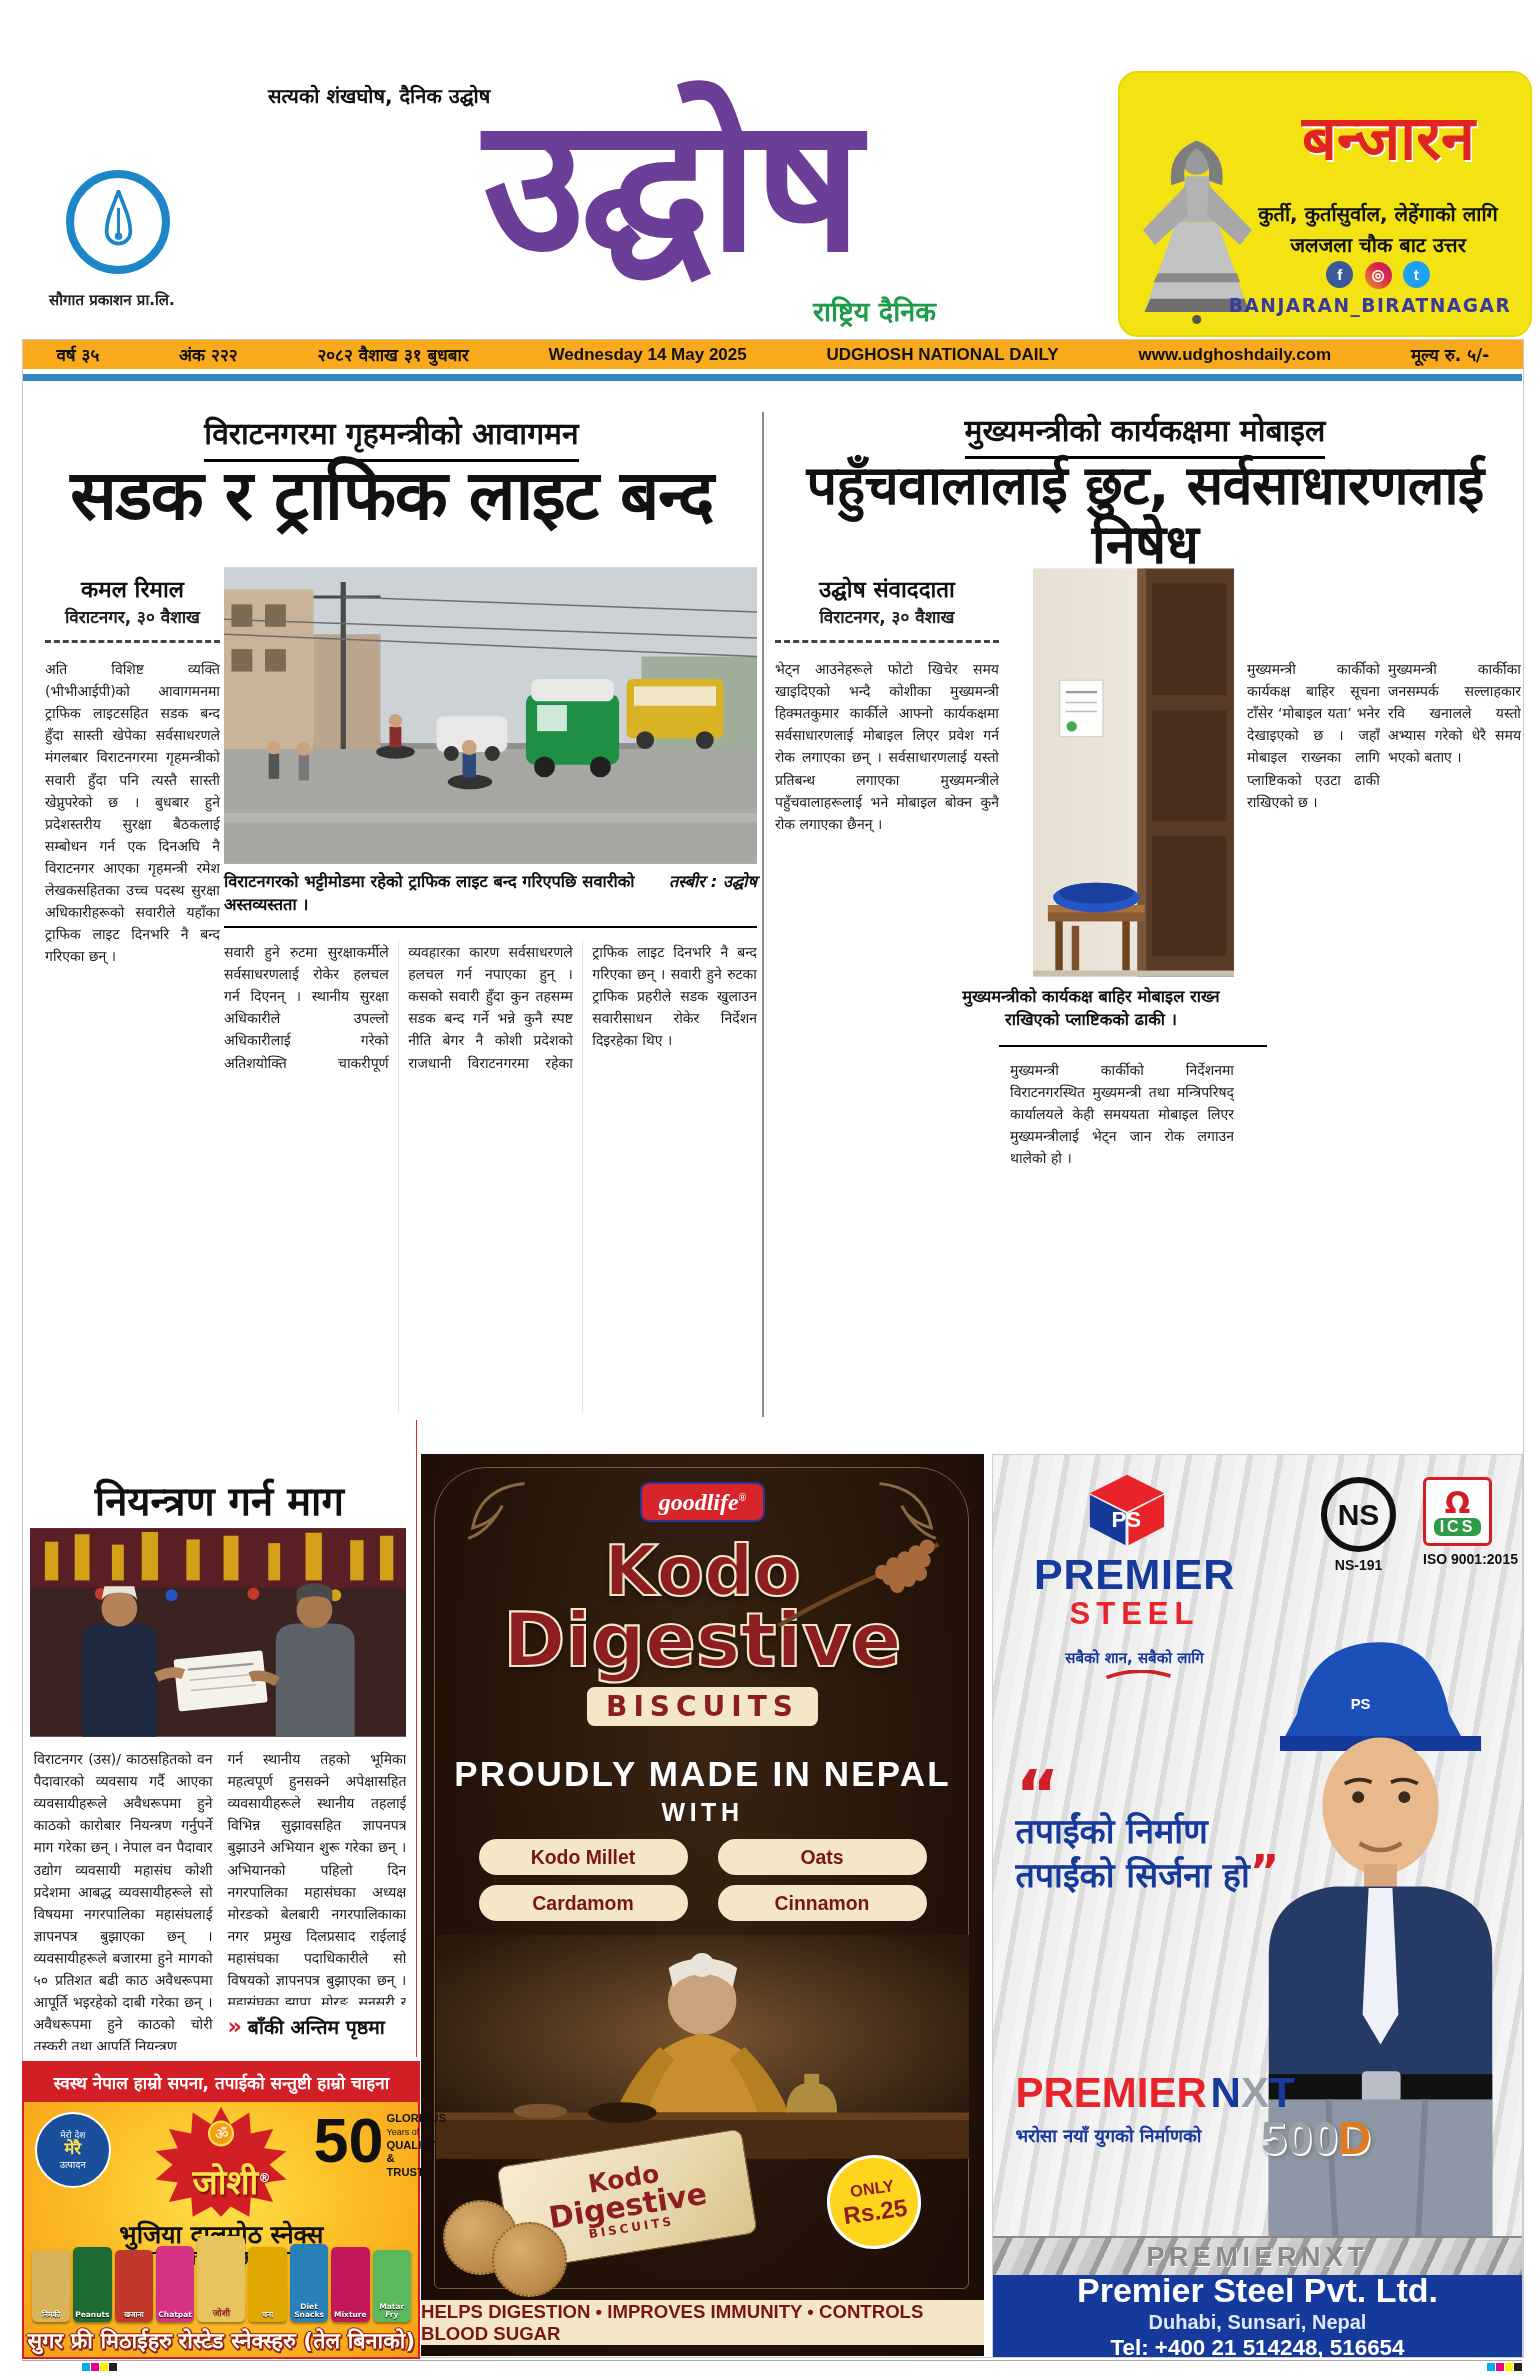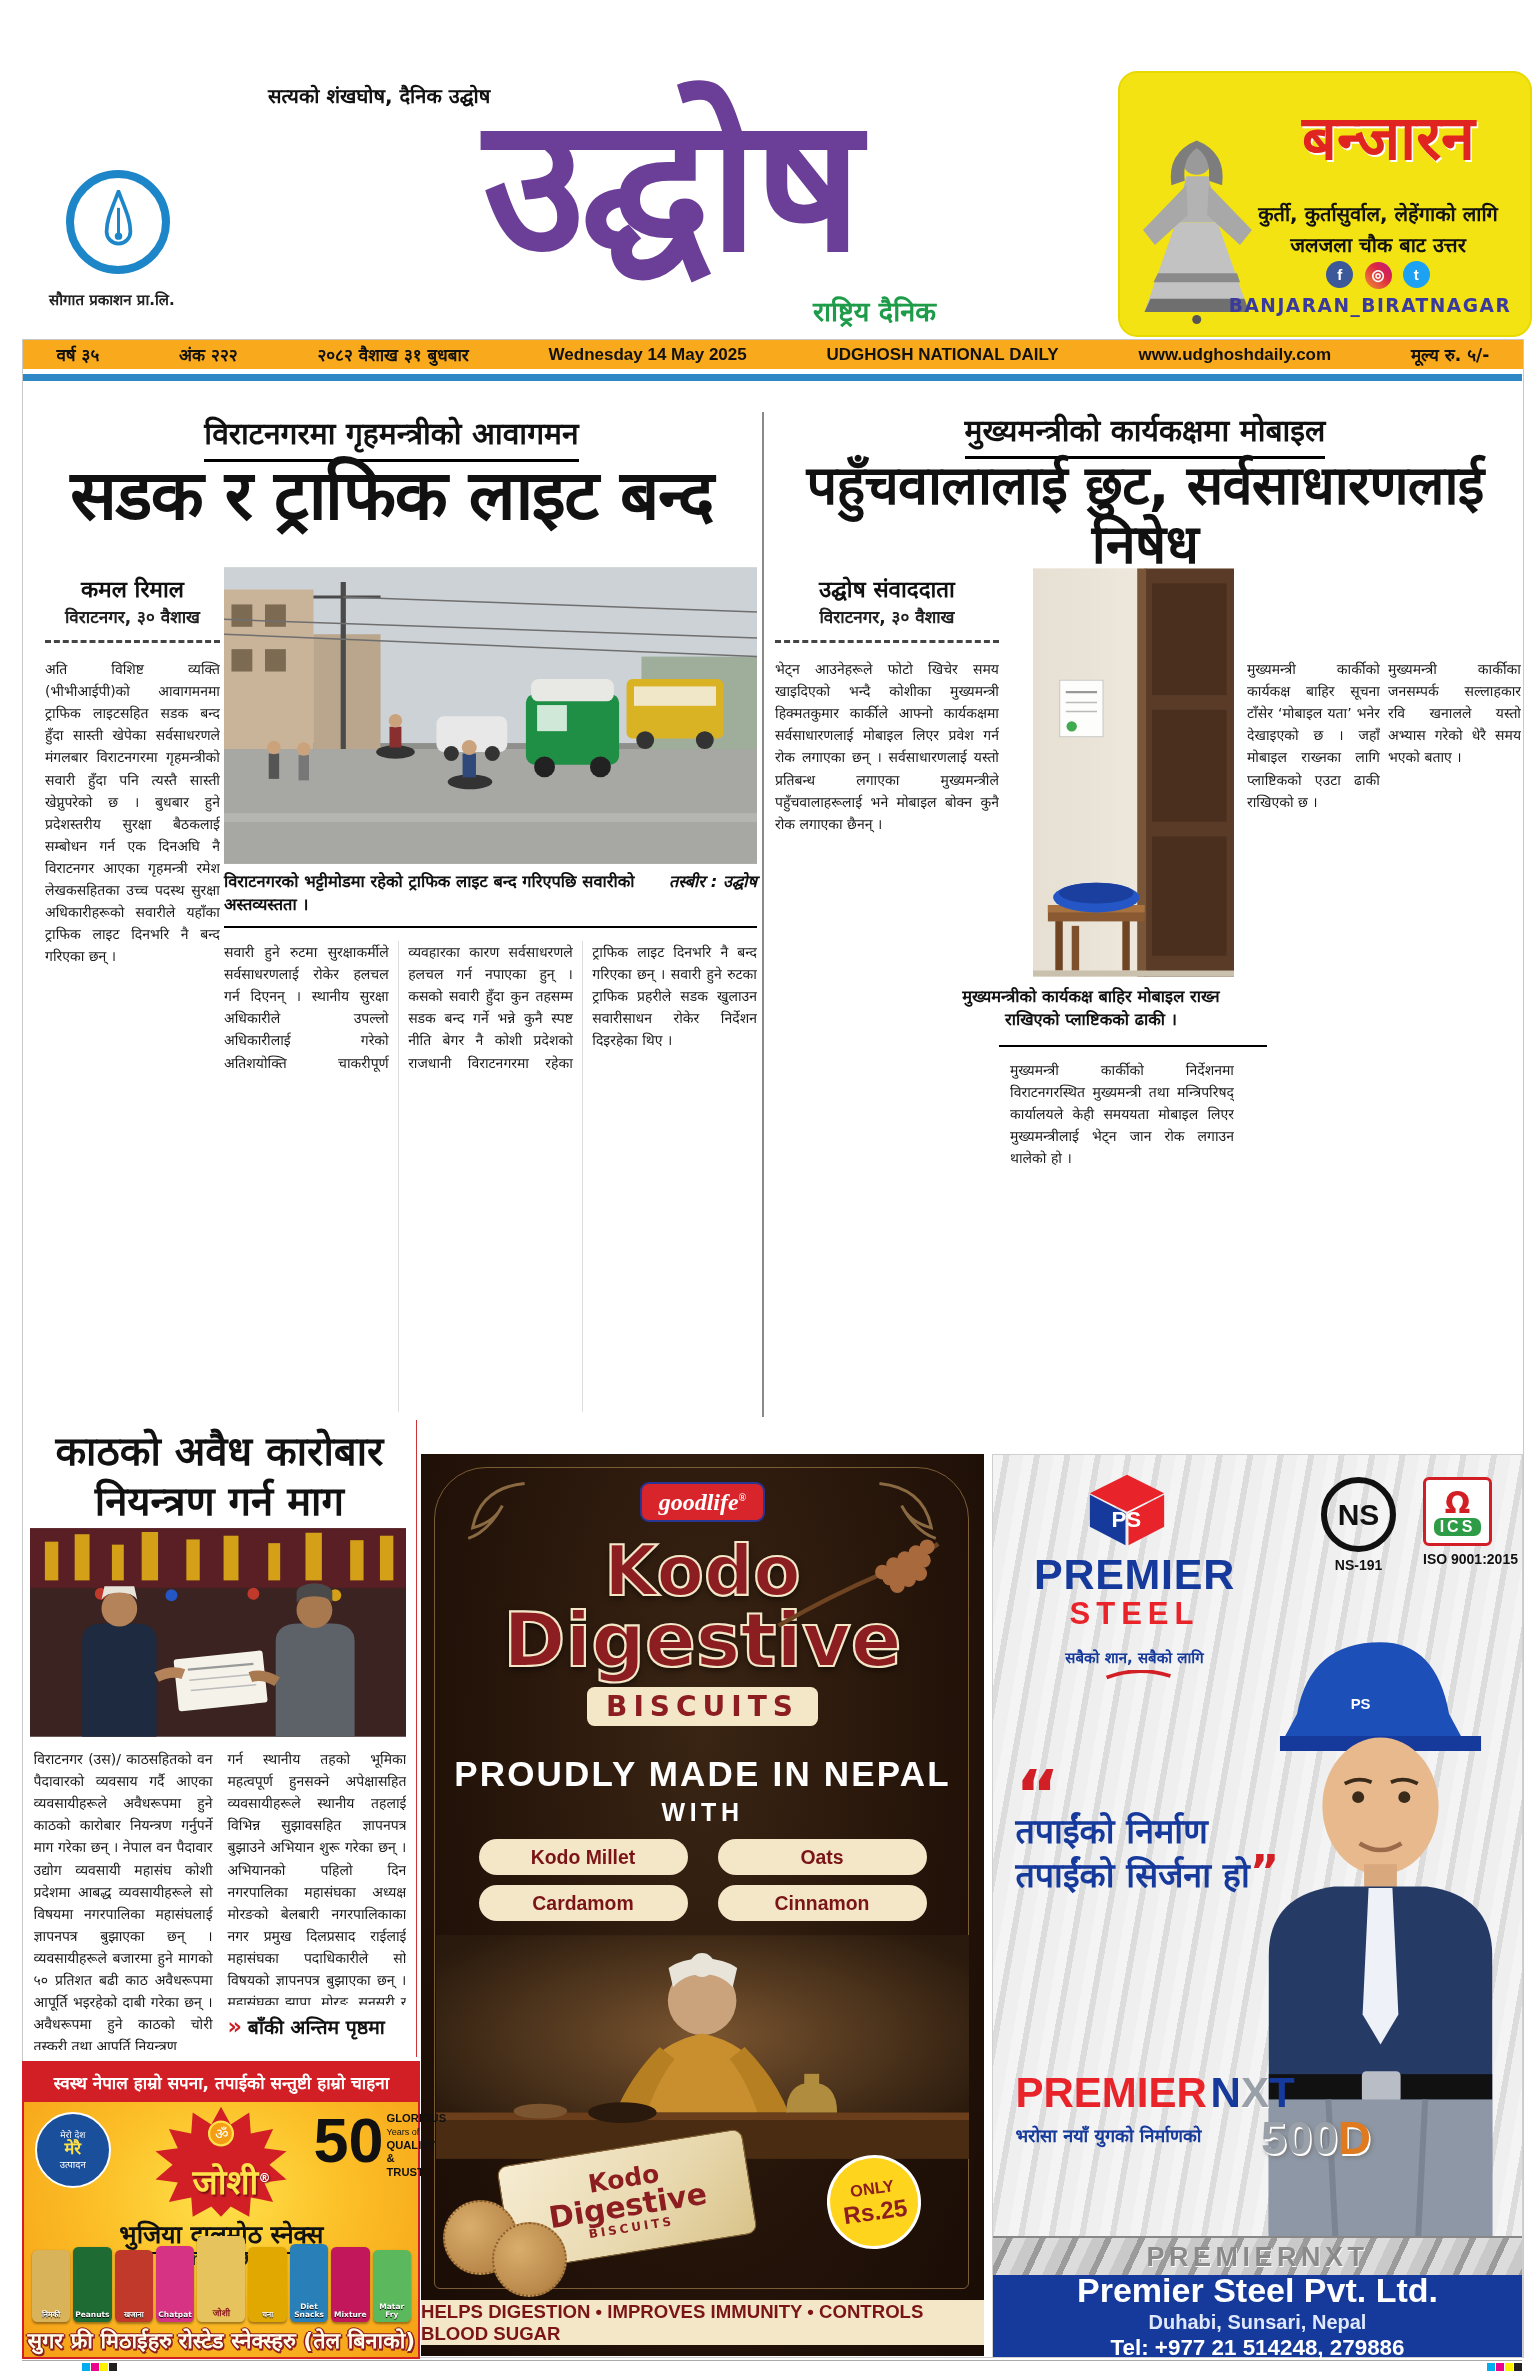--- a/index.html
+++ b/index.html
@@ -260,21 +260,20 @@
     <ellipse cx="85" cy="436" rx="50" ry="14" fill="#1a3f9e"></ellipse>
     <rect x="0" y="540" width="270" height="8" fill="#c9c0ae"></rect>
   </svg>
   <div class="abs caption ctr" style="left:957px;top:984px;width:268px;">मुख्यमन्त्रीको कार्यकक्ष बाहिर मोबाइल राख्न राखिएको प्लाष्टिकको ढाकी ।</div>
   <div class="abs cap-rule" style="left:999px;top:1045px;width:268px;height:2.2px;"></div>
   <div class="abs bodytxt jst" style="left:1010px;top:1059px;width:224px;height:353px;overflow:hidden;">मुख्यमन्त्री कार्कीको निर्देशनमा विराटनगरस्थित मुख्यमन्त्री तथा मन्त्रिपरिषद् कार्यालयले केही समययता मोबाइल लिएर मुख्यमन्त्रीलाई भेट्न जान रोक लगाउन थालेको हो ।</div>
   <div class="abs bodytxt jst" style="left:1247px;top:658px;width:133px;height:754px;overflow:hidden;">मुख्यमन्त्री कार्कीको कार्यकक्ष बाहिर सूचना टाँसेर ‘मोबाइल यता’ भनेर देखाइएको छ । जहाँ मोबाइल राख्नका लागि प्लाष्टिकको एउटा ढाकी राखिएको छ ।</div>
   <div class="abs bodytxt jst" style="left:1388px;top:658px;width:133px;height:754px;overflow:hidden;">मुख्यमन्त्री कार्कीका जनसम्पर्क सल्लाहकार रवि खनालले यस्तो अभ्यास गरेको धेरै समय भएको बताए ।</div>
 
   <div class="abs timber-box" style="left:22.4px;top:1420px;width:394px;height:637px;">
-    <div class="abs headline-t ctr" style="left:0;top:7.5px;width:394px;">काठको अवैध कारोबार</div>
     <div class="abs headline-t ctr" style="left:0;top:58px;width:394px;">नियन्त्रण गर्न माग</div>
     <svg class="abs" style="left:7.5px;top:108px;" width="376" height="209" viewBox="0 0 505 280">
       <rect width="505" height="280" fill="#3a2320"></rect>
       <rect y="0" width="505" height="80" fill="#5a1f24"></rect>
       <g fill="#d4a017">
         <rect x="20" y="18" width="18" height="52"></rect>
           <rect x="60" y="8" width="20" height="62"></rect>
         <rect x="110" y="22" width="16" height="48"></rect>
           <rect x="150" y="5" width="22" height="65"></rect>
         <rect x="210" y="15" width="18" height="55"></rect>
@@ -443,21 +442,21 @@
       <span class="nxt-blue">N</span><span class="nxt-blue nxt-x">X</span><span class="nxt-blue">T</span>
     </div>
     <div class="abs nxt-tagline" style="left:22.4px;top:668px;width:246px;">भरोसा नयाँ युगको निर्माणको</div>
     <div class="abs grade" style="left:268px;top:656px;"><span>500</span><b>D</b></div>
     <div class="abs rebar" style="left:0;top:781px;width:529px;height:39px;">
         <span>PREMIERNXT</span>
       </div>
     <div class="abs prem-footer" style="left:0;top:820px;width:529px;height:82px;">
       <div class="prem-co">Premier Steel Pvt. Ltd.</div>
       <div class="prem-ad1">Duhabi, Sunsari, Nepal</div>
-      <div class="prem-ad2">Tel: +977 21 514248, 279886</div>
+      <div class="prem-ad2">Tel: +400 21 514248, 516654</div>
     </div>
   </div>
 
   <div class="abs joshi" style="left:22.4px;top:2061px;width:394px;height:294px;">
     <div class="abs joshi-head" style="left:0;top:0;width:394px;height:39px;">स्वस्थ नेपाल हाम्रो सपना, तपाईको सन्तुष्टी हाम्रो चाहना</div>
     <div class="abs joshi-badge" style="left:10.4px;top:49px;">
       <span style="font-size:9px;">मेरो देश</span>
       <span style="font-size:16.4px;font-weight:bold;color:#ffe14a;">मेरै</span>
       <span style="font-size:9.7px;">उत्पादन</span>
     </div>

